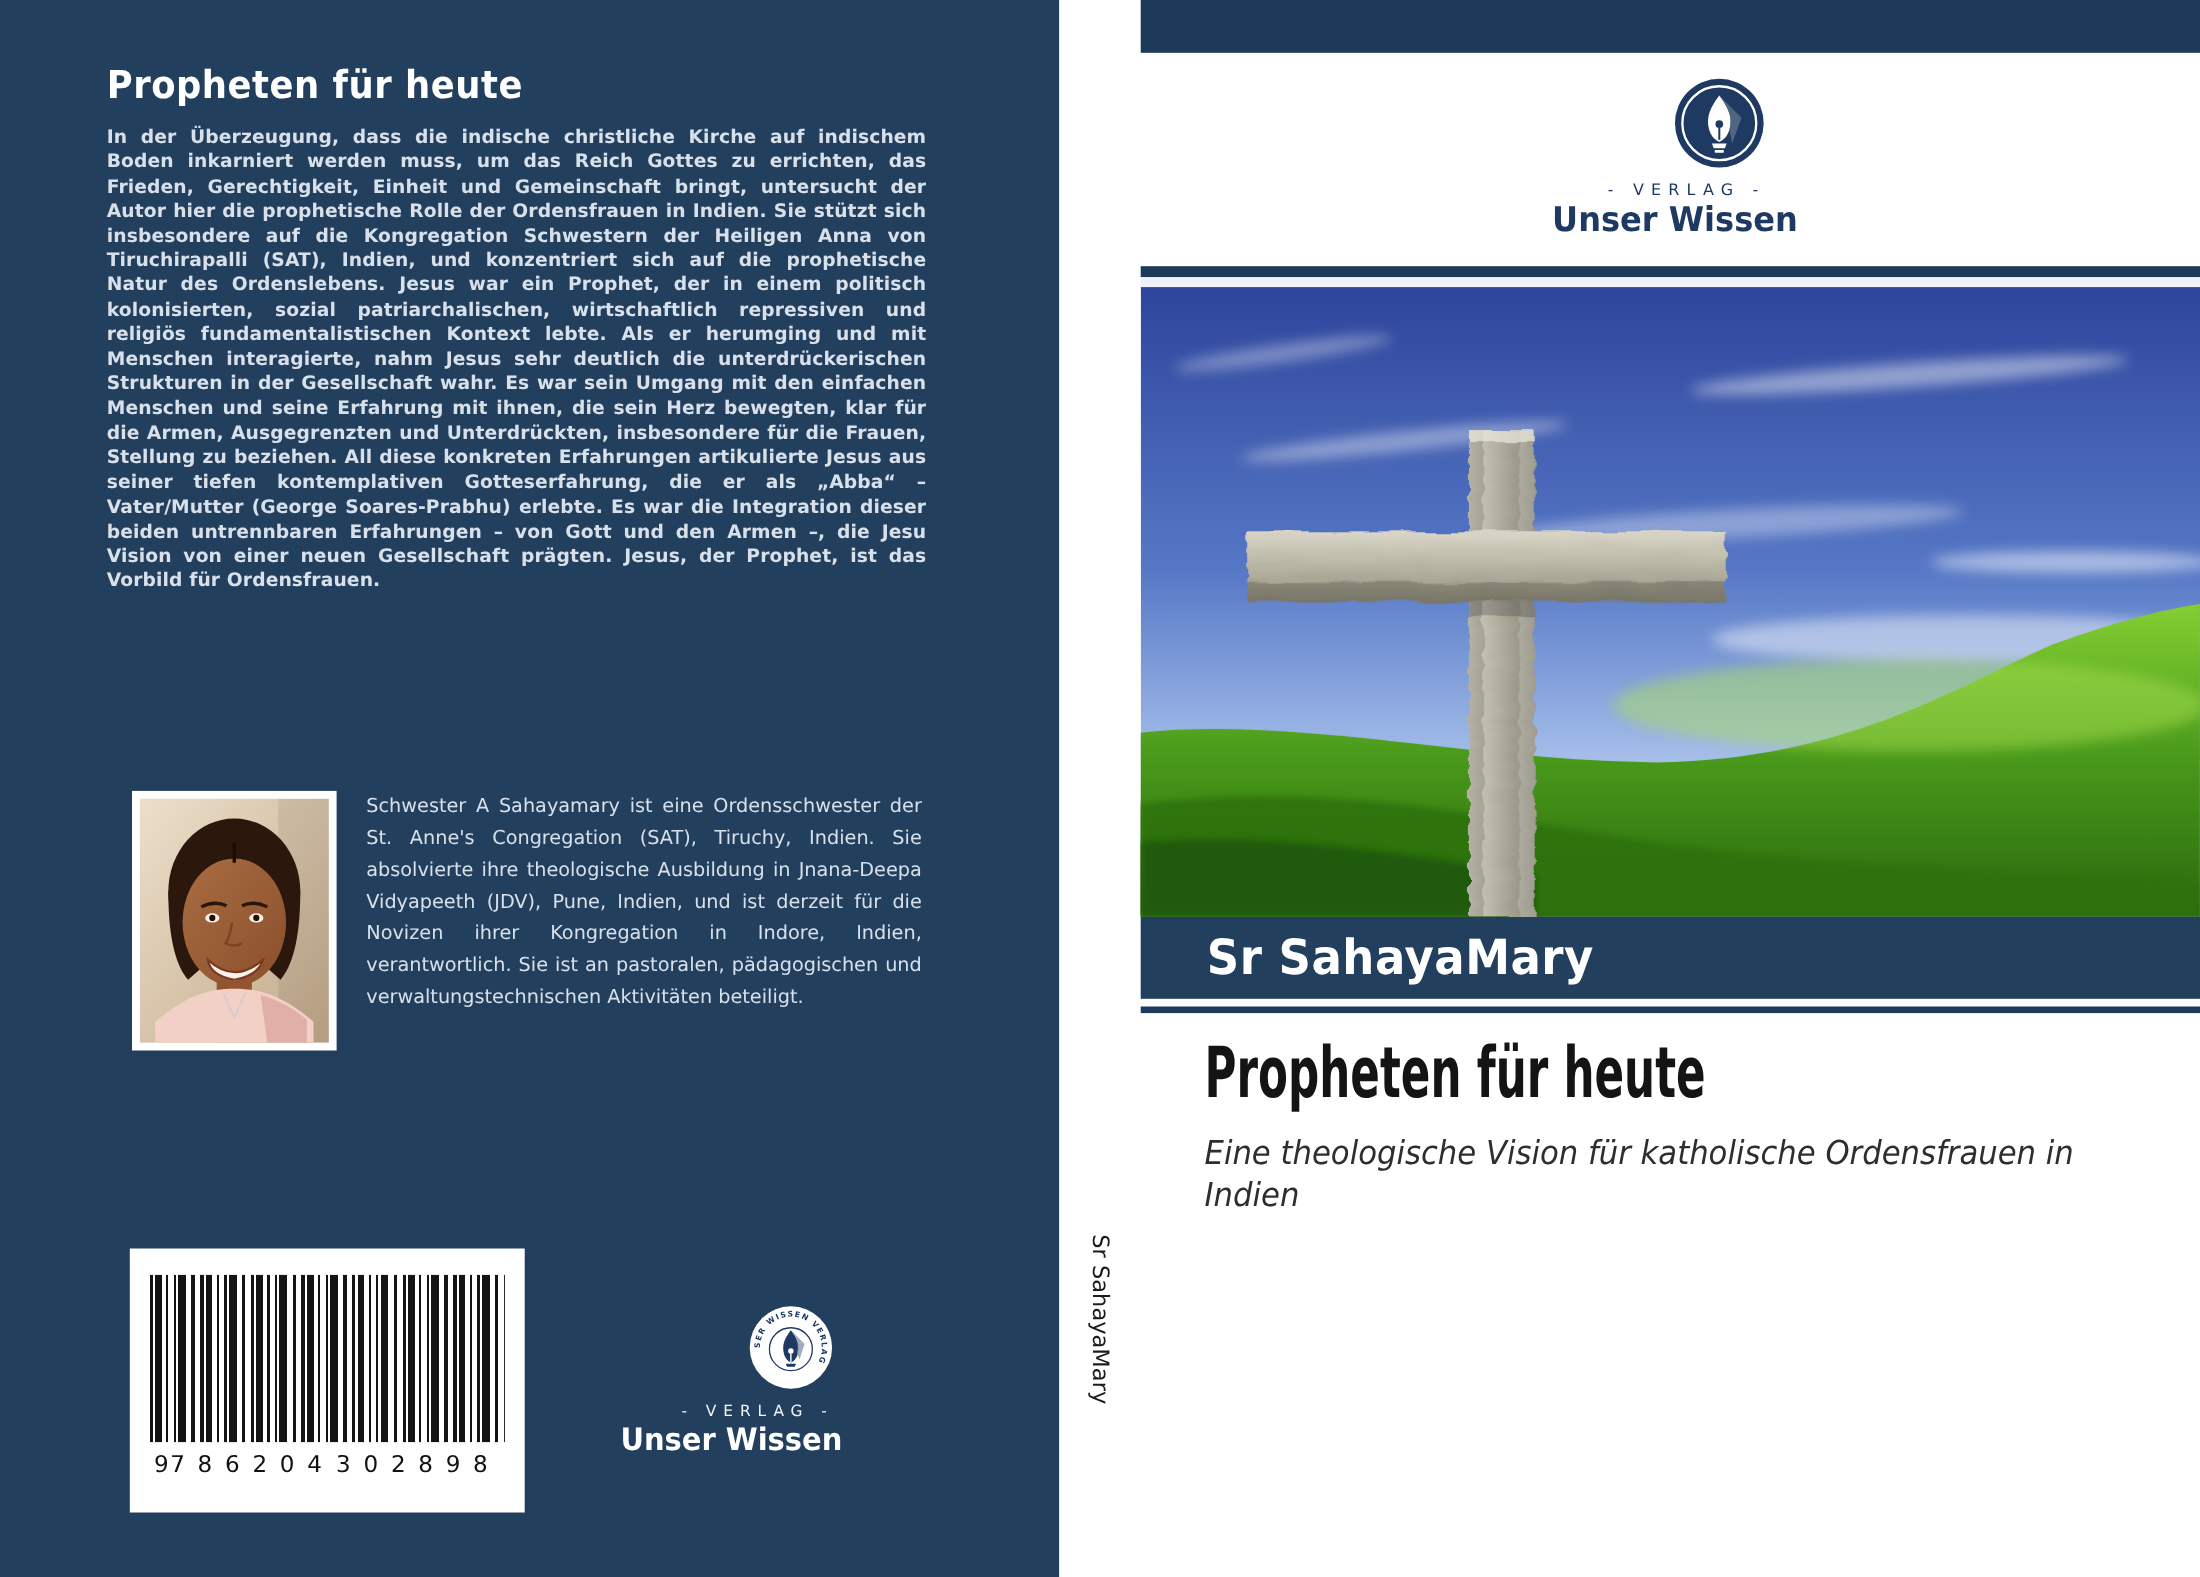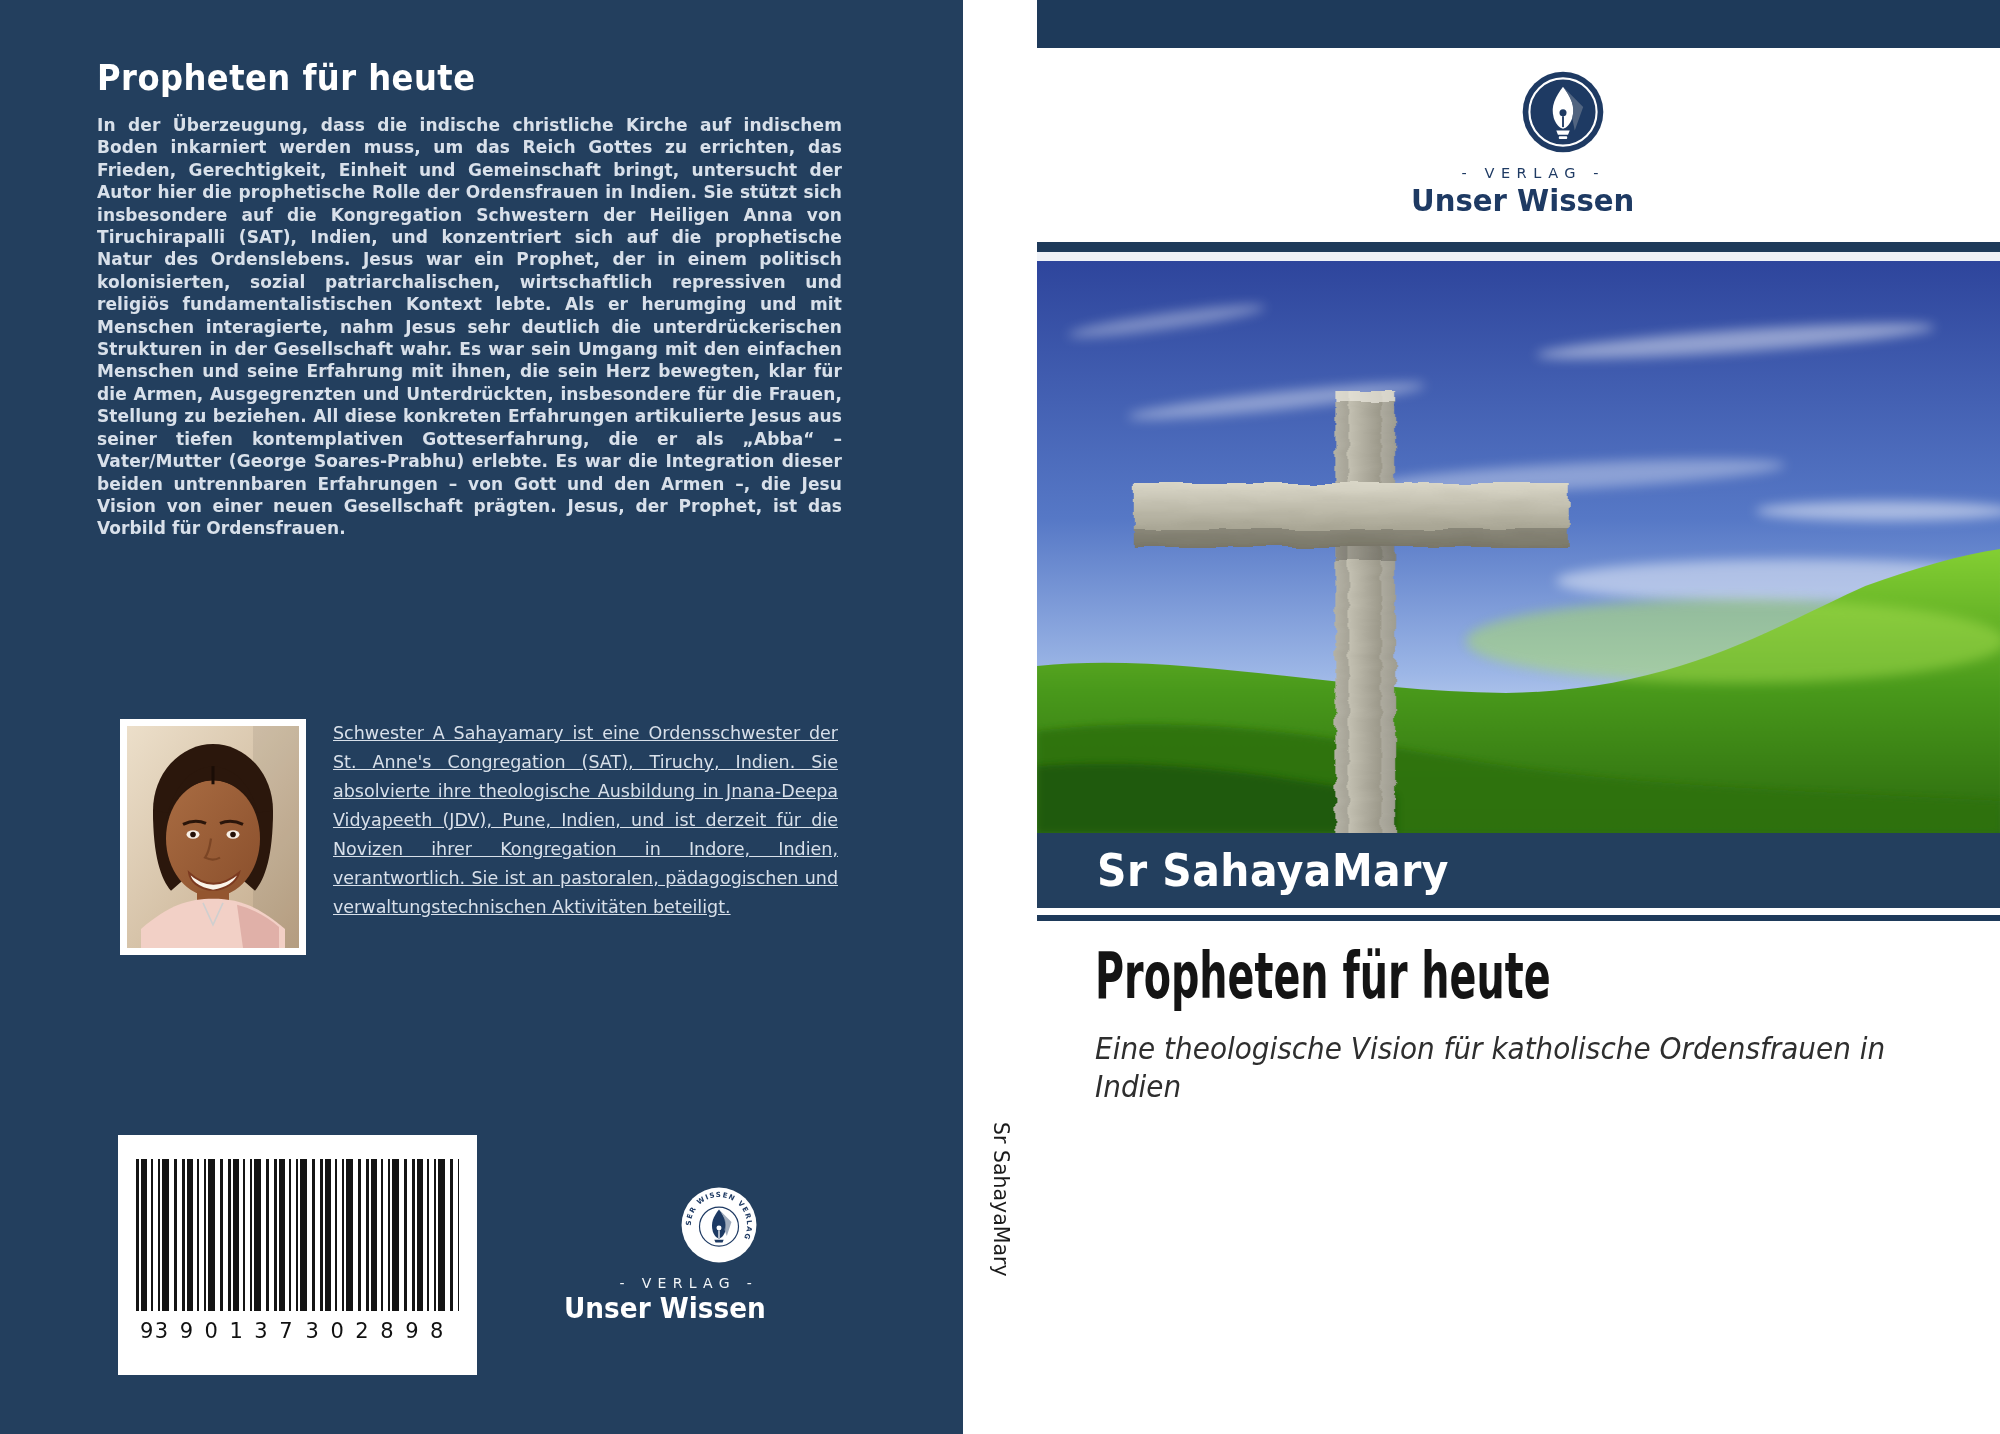--- a/index.html
+++ b/index.html
@@ -28,21 +28,21 @@
     color:var(--light-text);font-size:17px;line-height:22.4px;
     text-align:justify;letter-spacing:.1px;font-weight:bold;
   }
   .author-photo{
     position:absolute;left:120px;top:719px;width:186px;height:236px;
     background:#ffffff;padding:7px;
   }
   .author-photo svg{display:block;width:100%;height:100%;}
   .author-bio{
     position:absolute;left:333px;top:719px;width:505px;margin:0;
-    color:var(--light-text);font-size:17.5px;line-height:29px;text-align:justify;text-decoration:underline;
+    color:var(--light-text);font-size:17.5px;line-height:29px;text-align:justify;
   }
   .barcode-box{
     position:absolute;left:118px;top:1135px;width:359px;height:240px;
     background:#ffffff;padding:24px 18px 14px 18px;
   }
   .barcode-bars{
     height:152px;width:100%;
     background:repeating-linear-gradient(90deg,
       #141414 0 3px,#ffffff 3px 5px,
       #141414 5px 11px,#ffffff 11px 15px,
@@ -145,21 +145,21 @@
         <polyline points="76,176 86,198 96,176" stroke="#cfcfcf" stroke-width="1.6" fill="none"></polyline>
       </svg>
     </div>
 
     <p class="author-bio">Schwester A Sahayamary ist eine Ordensschwester der St. Anne's Congregation (SAT), Tiruchy, Indien. Sie absolvierte ihre theologische Ausbildung in Jnana-Deepa Vidyapeeth (JDV), Pune, Indien, und ist derzeit für die Novizen ihrer Kongregation in Indore, Indien, verantwortlich. Sie ist an pastoralen, pädagogischen und verwaltungstechnischen Aktivitäten beteiligt.</p>
 
     <div class="barcode-box">
       <div class="barcode-bars"></div>
       <div class="barcode-digits">
         <span>9</span>
-        <span class="grp">390137</span>
+        <span class="grp">786204</span>
         <span class="grp">302898</span>
       </div>
     </div>
 
     <div class="publisher-logo back-logo">
       <svg class="emblem" width="78" height="78" viewBox="0 0 100 100">
         <circle cx="50" cy="50" r="48" fill="#ffffff"></circle>
         <defs>
           <path id="ringPath" d="M50,50 m-36,0 a36,36 0 1,1 72,0 a36,36 0 1,1 -72,0"></path>
         </defs>

